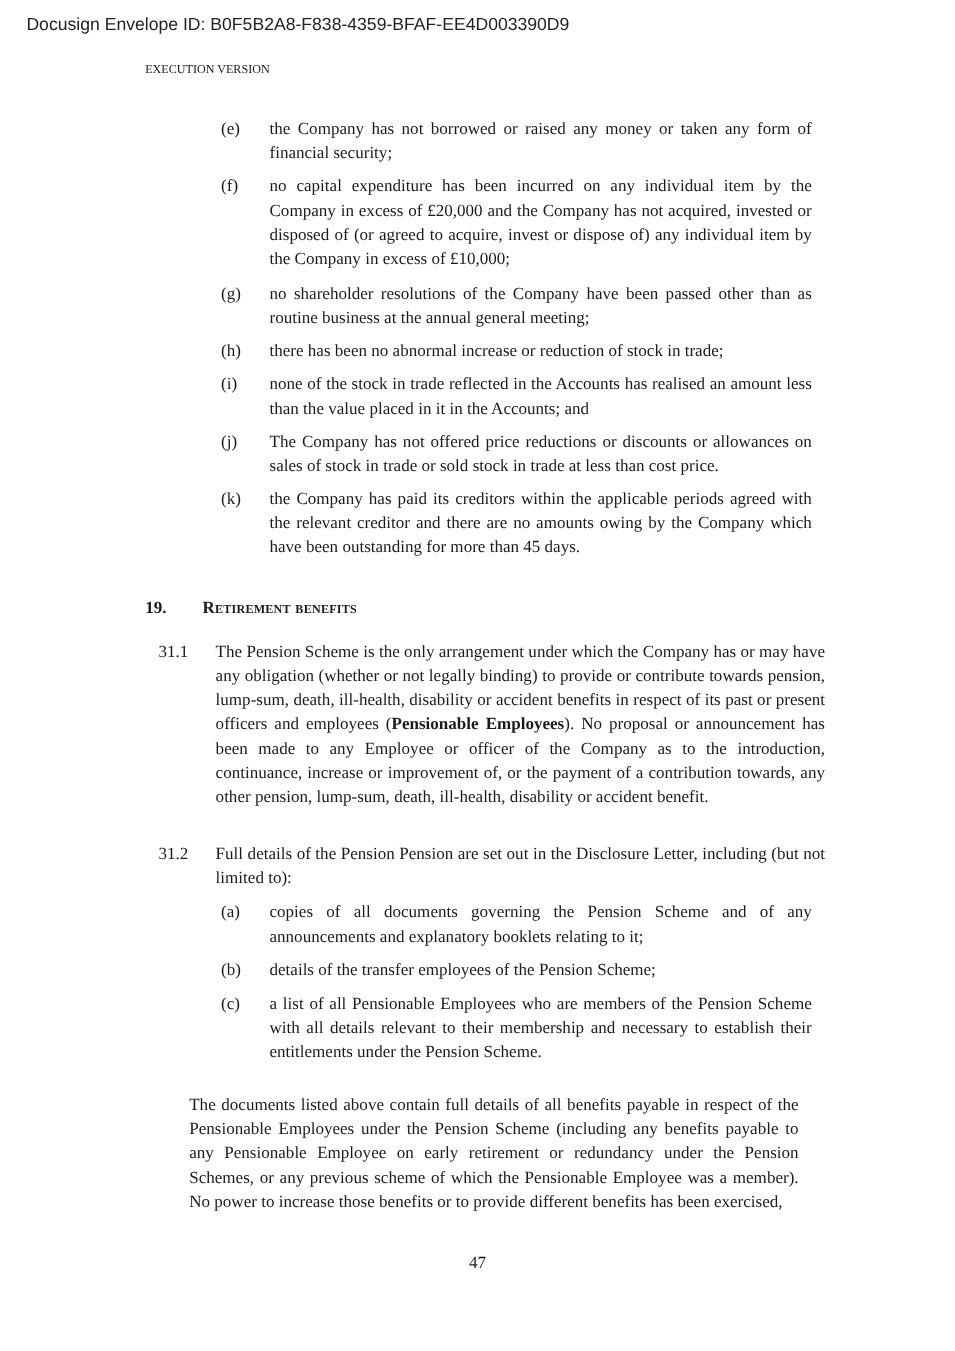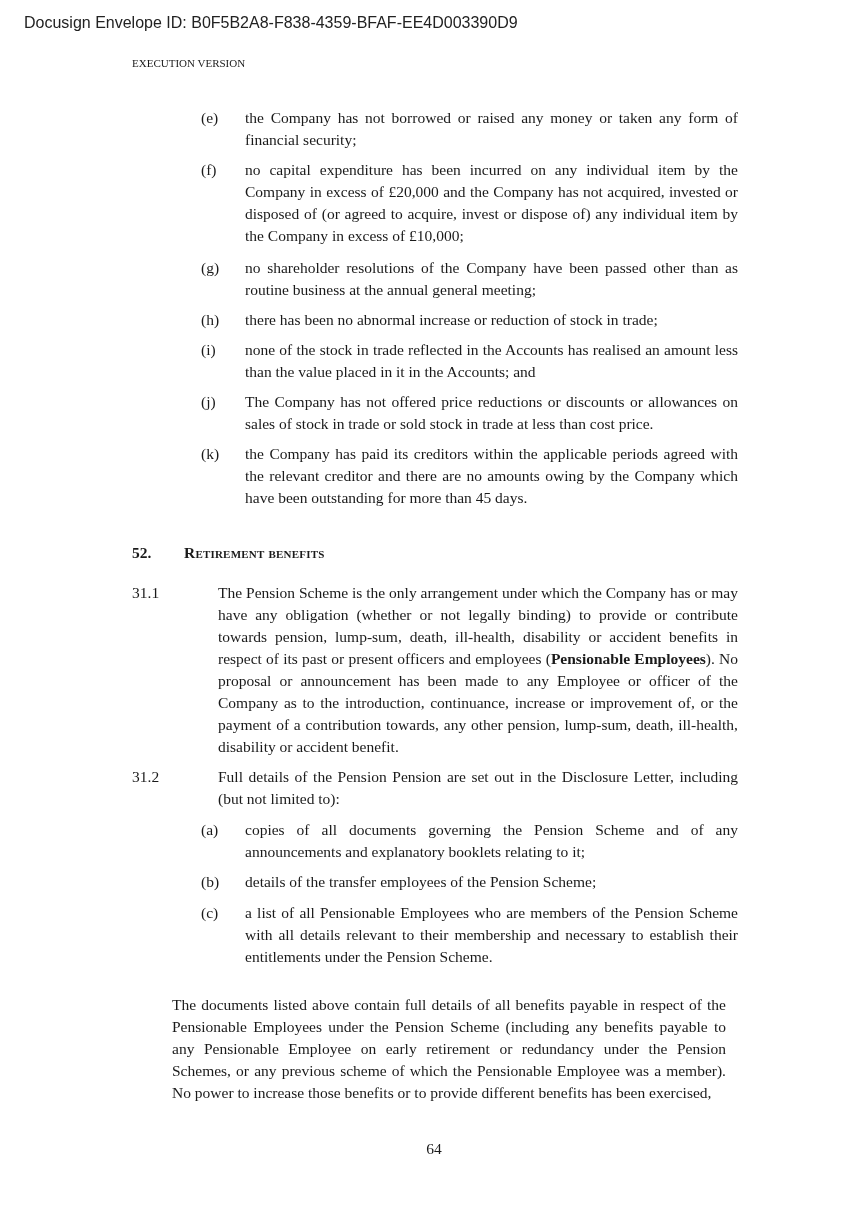--- a/index.html
+++ b/index.html
@@ -6,21 +6,21 @@
   body { width: 868px; height: 1228px; position: relative; overflow: hidden; color: #1a1a1a; }
   .envelope { position: absolute; left: 24px; top: 14px; font-family: "Liberation Sans", sans-serif; font-size: 16px; color: #222; }
   .exec { position: absolute; left: 132px; top: 57px; font-family: "Liberation Serif", serif; font-size: 11px; }
   .serif { font-family: "Liberation Serif", serif; font-size: 15.5px; line-height: 22px; }
   .item { position: absolute; display: flex; }
   .item .lbl { width: 61px; flex: none; }
   .item .txt { text-align: justify; }
   .sub { left: 201px; width: 537px; }
   .sub .lbl { width: 44px; }
   .sub .txt { width: 493px; }
-  .clause { left: 132px; width: 606px; gap: 34px; }
+  .clause { left: 144px; width: 606px; }
   .clause .lbl { width: 52px; }
   .clause .txt { width: 554px; }
   .heading { position: absolute; left: 132px; top: 544px; display: flex; font-family: "Liberation Serif", serif; font-weight: bold; font-size: 15.5px; }
   .heading .num { width: 52px; }
   .heading .title { font-variant: small-caps; letter-spacing: 0.2px; text-align: center; }
   .para { position: absolute; left: 172px; width: 554px; text-align: justify; }
   .pageno { position: absolute; left: 0; width: 868px; top: 1140px; text-align: center; font-family: "Liberation Serif", serif; font-size: 15.5px; }
   b { font-weight: bold; }
 </style>
 </head>
@@ -52,21 +52,21 @@
 <div class="item sub serif" style="top:391px">
   <span class="lbl">(j)</span>
   <span class="txt">The Company has not offered price reductions or discounts or allowances on sales of stock in trade or sold stock in trade at less than cost price.</span>
 </div>
 <div class="item sub serif" style="top:443px">
   <span class="lbl">(k)</span>
   <span class="txt">the Company has paid its creditors within the applicable periods agreed with the relevant creditor and there are no amounts owing by the Company which have been outstanding for more than 45 days.</span>
 </div>
 
 <div class="heading">
-  <span class="num">52.</span>
+  <span class="num">19.</span>
   <span class="title">Retirement benefits</span>
 </div>
 
 <div class="item clause serif" style="top:582px">
   <span class="lbl">31.1</span>
   <span class="txt"><span>The Pension Scheme is the only arrangement under which the Company has or may have any obligation (whether or not legally binding) to provide or contribute towards pension, lump-sum, death, ill-health, disability or accident benefits in respect of its past or present officers and employees (</span><b>Pensionable Employees</b><span>). No proposal or announcement has been made to any Employee or officer of the Company as to the introduction, continuance, increase or improvement of, or the payment of a contribution towards, any other pension, lump-sum, death, ill-health, disability or accident benefit.</span></span>
 </div>
 
 <div class="item clause serif" style="top:766px">
   <span class="lbl">31.2</span>
@@ -80,13 +80,13 @@
   <span class="lbl">(b)</span>
   <span class="txt">details of the transfer employees of the Pension Scheme;</span>
 </div>
 <div class="item sub serif" style="top:902px">
   <span class="lbl">(c)</span>
   <span class="txt">a list of all Pensionable Employees who are members of the Pension Scheme with all details relevant to their membership and necessary to establish their entitlements under the Pension Scheme.</span>
 </div>
 
 <div class="para serif" style="top:994px">The documents listed above contain full details of all benefits payable in respect of the Pensionable Employees under the Pension Scheme (including any benefits payable to any Pensionable Employee on early retirement or redundancy under the Pension Schemes, or any previous scheme of which the Pensionable Employee was a member). No power to increase those benefits or to provide different benefits has been exercised,</div>
 
-<div class="pageno">64</div>
+<div class="pageno">47</div>
 
 </body></html>

